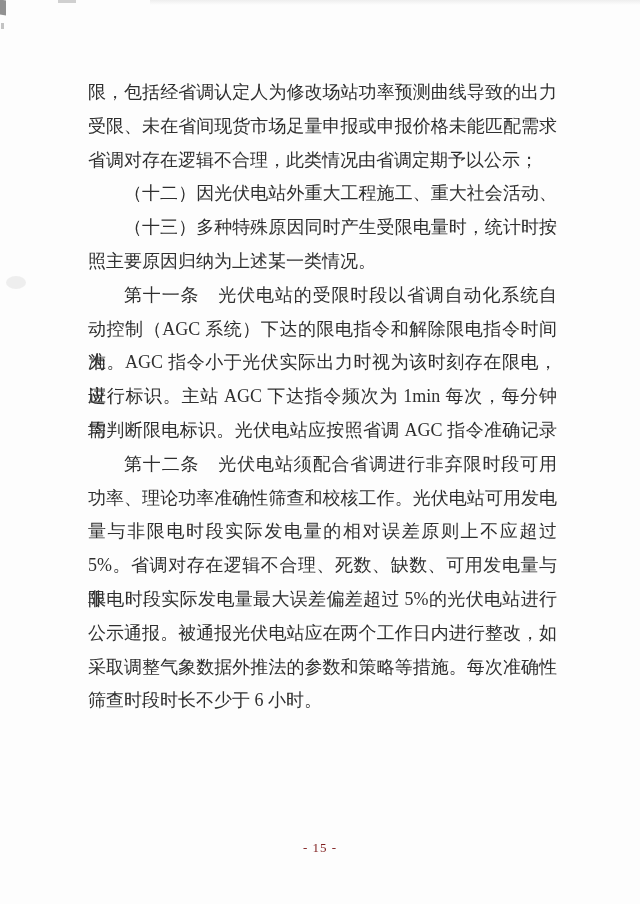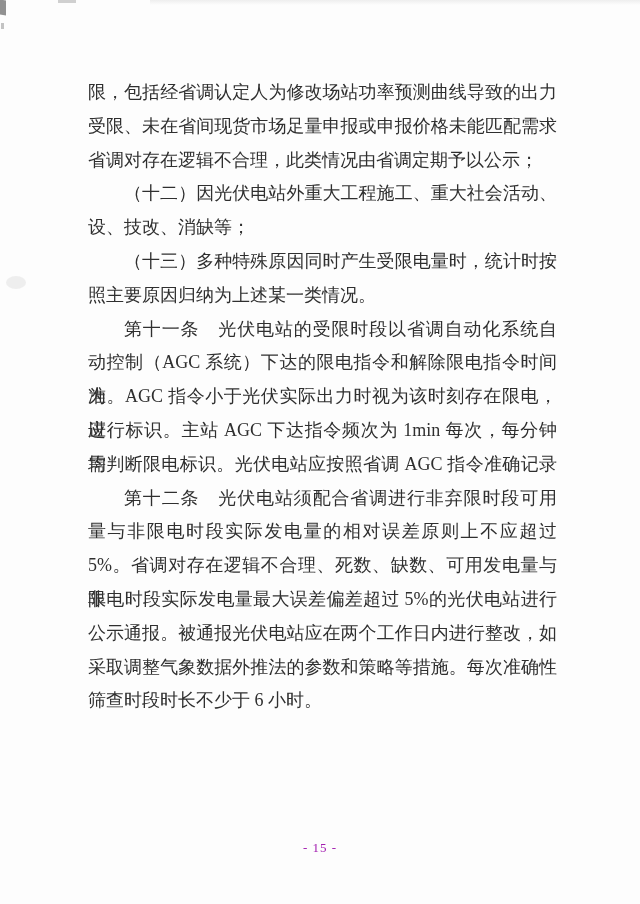--- a/index.html
+++ b/index.html
@@ -96,47 +96,47 @@
   }
   
   .footer {
     position: absolute;
     top: 840px;
     left: 0;
     width: 100%;
     text-align: center;
     font-size: 13px;
     letter-spacing: 1px;
-    color: #a21caf;
+    color: #7f1d1d;
   }
 </style>
 </head>
 <body style="background: rgb(253, 253, 253);">
 
 <div class="page">
   <div class="edge-top"></div>
   <div class="speck-a"></div>
   <div class="speck-b"></div>
   <div class="speck-c"></div>
   <div class="smudge-a"></div>
 
   <div class="doc-body" style="color: rgb(47, 47, 47);">
       <div class="line justified">限，包括经省调认定人为修改场站功率预测曲线导致的出力</div>
       <div class="line justified">受限、未在省间现货市场足量申报或申报价格未能匹配需求</div>
       <div class="line para-end">省调对存在逻辑不合理，此类情况由省调定期予以公示；</div>
       <div class="line justified indent">（十二）因光伏电站外重大工程施工、重大社会活动、</div>
-      <div class="line para-end">设、技改、消缺等；</div>
       <div class="line justified indent">（十三）多种特殊原因同时产生受限电量时，统计时按</div>
       <div class="line para-end">照主要原因归纳为上述某一类情况。</div>
       <div class="line justified indent">第十一条　光伏电站的受限时段以省调自动化系统自</div>
       <div class="line justified">动控制（AGC 系统）下达的限电指令和解除限电指令时间为</div>
       <div class="line justified">准。AGC 指令小于光伏实际出力时视为该时刻存在限电，应</div>
       <div class="line justified">进行标识。主站 AGC 下达指令频次为 1min 每次，每分钟均</div>
       <div class="line justified">需判断限电标识。光伏电站应按照省调 AGC 指令准确记录</div>
       <div class="line justified indent">第十二条　光伏电站须配合省调进行非弃限时段可用</div>
+      <div class="line justified">功率、理论功率准确性筛查和校核工作。光伏电站可用发电</div>
       <div class="line justified">量与非限电时段实际发电量的相对误差原则上不应超过</div>
       <div class="line justified">5%。省调对存在逻辑不合理、死数、缺数、可用发电量与非</div>
       <div class="line justified">限电时段实际发电量最大误差偏差超过 5%的光伏电站进行</div>
       <div class="line justified">公示通报。被通报光伏电站应在两个工作日内进行整改，如</div>
       <div class="line justified">采取调整气象数据外推法的参数和策略等措施。每次准确性</div>
       <div class="line para-end">筛查时段时长不少于 6 小时。</div>
     </div>
 
   <div class="footer">- 15 -</div>
 </div>

